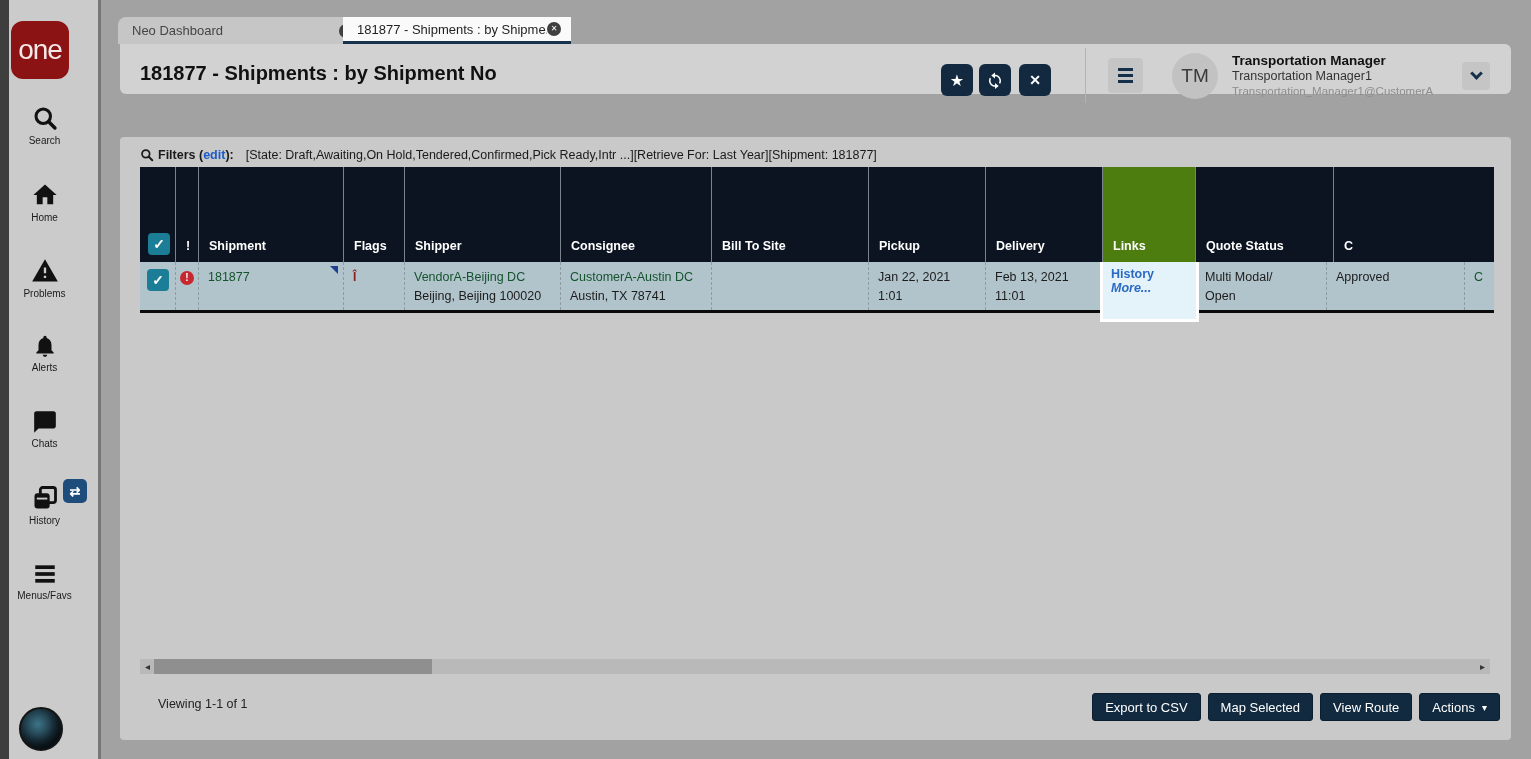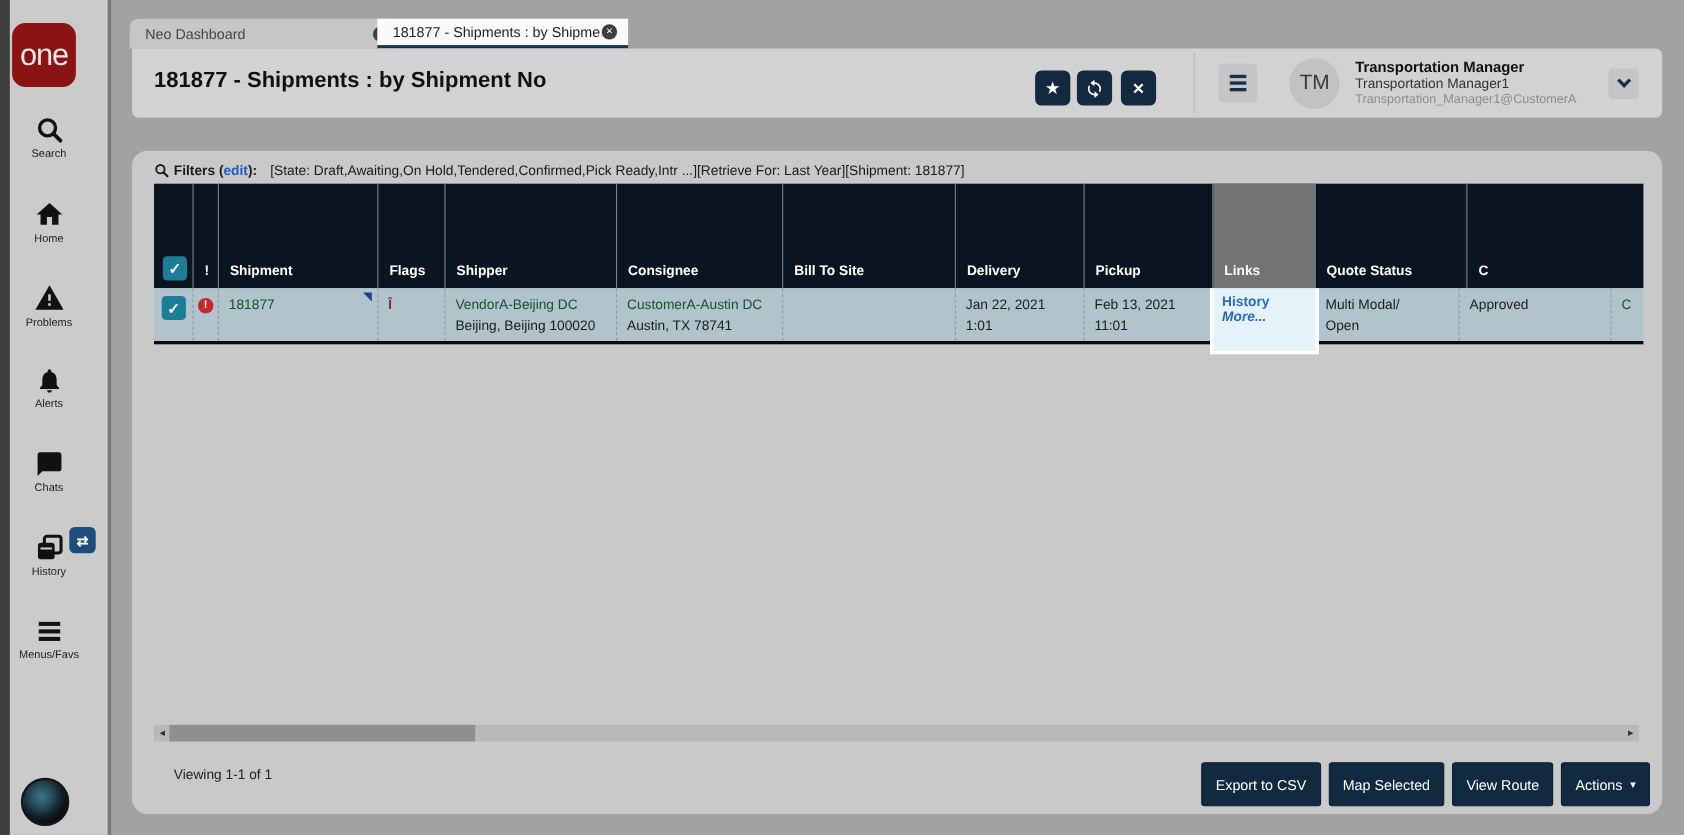--- a/index.html
+++ b/index.html
@@ -29,21 +29,21 @@
   .tab { position:absolute; top:17px; height:27px; display:flex; align-items:center; cursor:pointer; }
   .tab1 { left:118px; width:245px; background:#c6c6c6; border-radius:8px 8px 0 0; }
   .tab2 { left:343px; width:228px; background:#fafafa; border-bottom:3px solid #16324c; }
   .tab-label { font-size:13px; color:#454545; padding-left:14px; flex:1; white-space:nowrap;
                overflow:hidden; }
   .tab2 .tab-label { color:#1f1f1f; }
   .tab-close { width:14px; height:14px; border-radius:50%; background:#3f3f3f; color:#fff;
                font-size:8px; line-height:14px; text-align:center; margin-right:10px; flex:none; cursor:pointer; }
 
   
-  .header-card { position:absolute; left:120px; top:44px; width:1391px; height:63px;
+  .header-card { position:absolute; left:120px; top:44px; width:1391px; height:50px;
                  background:#d2d2d2; border-radius:0 6px 6px 6px; }
   .page-title { position:absolute; left:20px; top:18px; font-size:20px; font-weight:bold; color:#111; }
   .btn-navy { position:absolute; top:20px; width:32px; height:32px; background:#13293f; border:none;
               border-radius:6px; color:#fff; display:flex; align-items:center; justify-content:center;
               cursor:pointer; }
   .hdr-divider { position:absolute; left:965px; top:4px; width:1px; height:55px; background:#b3b3b3; }
   .btn-gray { position:absolute; background:#c5c5c5; border:none; border-radius:4px; cursor:pointer;
               display:flex; align-items:center; justify-content:center; }
   .hamburger-btn { left:988px; top:14px; width:35px; height:35px; flex-direction:column; gap:3px; }
   .hamburger-btn i { display:block; width:15px; height:3px; background:#15304a; }
@@ -53,34 +53,34 @@
   .user-block { position:absolute; left:1112px; top:9px; line-height:15.5px; }
   .user-role { font-size:13.5px; font-weight:bold; color:#111; }
   .user-name { font-size:12.5px; color:#333; }
   .user-email { font-size:11.5px; color:#8d8d8d; }
   .chevron-btn { left:1342px; top:18px; width:28px; height:28px; }
   .chev { width:9px; height:9px; border-right:3px solid #15304a; border-bottom:3px solid #15304a;
           transform:rotate(45deg); margin-top:-5px; }
 
   
   .grid-panel { position:absolute; left:120px; top:137px; width:1391px; height:603px;
-                background:#c9c9c9; border-radius:14px; }
+                background:#c9c9c9; border-radius:4px; }
   .filters-row { position:absolute; left:20px; top:11px; font-size:12.5px; color:#1a1a1a;
                  display:flex; align-items:center; gap:4px; white-space:nowrap; }
   .filters-row b { font-size:12.5px; }
   .filters-edit { color:#1b5cc8; font-weight:bold; cursor:pointer; }
   .filters-summary { margin-left:8px; }
 
   .thead { position:absolute; left:20px; top:30px; width:1354px; height:95px; background:#0c1422;
            display:flex; }
   .th { position:relative; height:95px; border-right:1px solid #79828d; }
   .th:last-child { border-right:none; }
   .th-label { position:absolute; left:10px; bottom:8px; color:#fff; font-size:12.5px;
               font-weight:bold; white-space:pre-line; line-height:15px; }
-  .th-links { background:#737373;text-decoration:underline; }
+  .th-links { background:#4d7c0f;text-decoration:underline; }
   .checkbox { width:22px; height:22px; background:#1b7e96; border-radius:4px; color:#fff;
               font-size:14px; font-weight:bold; display:flex; align-items:center;
               justify-content:center; cursor:pointer; }
   .th .checkbox { position:absolute; left:8px; bottom:7px; }
 
   .trow { position:absolute; left:20px; top:125px; width:1354px; height:51px; background:#b1c4cb;
           border-bottom:3px solid #0b0b0b; display:flex; }
   .td { position:relative; height:48px; border-right:1px dashed #8d9ca3; padding:6px 9px;
         font-size:12.5px; color:#1c1c1c; line-height:19px; overflow:hidden; }
   .td:last-child { border-right:none; }
@@ -99,21 +99,21 @@
 
   
   .hscroll { position:absolute; left:20px; top:522px; width:1350px; height:15px; background:#b9b9b9; }
   .hs-arrow { position:absolute; top:0; width:13px; height:15px; color:#333; font-size:10px;
               line-height:15px; text-align:center; cursor:pointer; }
   .hs-left { left:1px; } .hs-right { right:1px; }
   .hs-thumb { position:absolute; left:14px; top:0; width:278px; height:15px; background:#8f8f8f; cursor:grab; }
 
   .viewing { position:absolute; left:38px; top:560px; font-size:12.5px; color:#222; }
   .footer-btns { position:absolute; right:11px; top:556px; display:flex; gap:7px; }
-  .footer-btns button { height:40px; background:#112a40; color:#fff; border:1px solid #0a1e2f;
+  .footer-btns button { height:28px; background:#112a40; color:#fff; border:1px solid #0a1e2f;
                         border-radius:3px; font-size:13px; font-family:inherit; padding:0 12px;
                         cursor:pointer; display:flex; align-items:center; gap:7px; }
   .caret { font-size:10px; }
 </style>
 </head>
 <body>
 
 <div id="app">
   <div class="edge-strip"></div>
   <div class="sidebar"></div>
@@ -249,24 +249,24 @@
       <div class="th" style="width:156px">
           <span class="th-label">Shipper</span>
         </div>
       <div class="th" style="width:151px">
           <span class="th-label">Consignee</span>
         </div>
       <div class="th" style="width:157px">
           <span class="th-label">Bill To Site</span>
         </div>
       <div class="th" style="width:117px">
+          <span class="th-label">Pickup</span>
+        </div>
+      <div class="th" style="width:117px">
           <span class="th-label">Delivery</span>
-        </div>
-      <div class="th" style="width:117px">
-          <span class="th-label">Pickup</span>
         </div>
       <div class="th th-links" style="width:93px">
           <span class="th-label">Links</span>
         </div>
       <div class="th" style="width:138px">
           <span class="th-label">Quote Status</span>
         </div>
       <div class="th" style="width:29px">
           <span class="th-label">C</span>
         </div>

